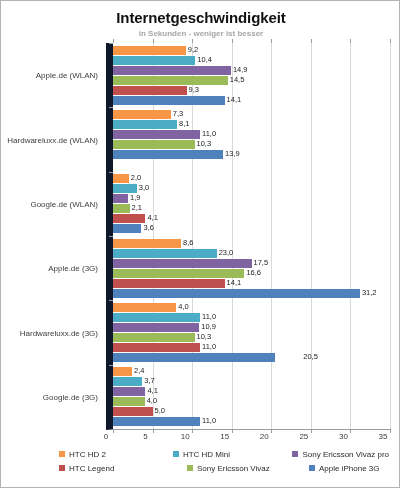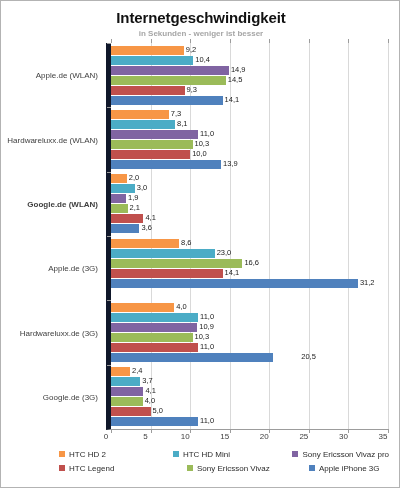--- a/index.html
+++ b/index.html
@@ -43,21 +43,21 @@
     margin-top: 1px;
   }
 
   
   #plot-area {
     position: absolute;
     left: 105px;
     top: 42px;
     width: 277px;
     height: 386px;
-    border-left: 5px solid #0f172a;
+    border-left: 7px solid #0f172a;
     border-bottom: 1px solid #9c9c9c;
     box-sizing: content-box;
   }
   .gridline {
     position: absolute;
     top: 0;
     bottom: 0;
     width: 1px;
     background: #d9d9d9;
   }
@@ -173,21 +173,21 @@
 <div id="chart-frame">
 
   <div id="title-block">
     <div id="chart-title">Internetgeschwindigkeit</div>
     <div id="chart-subtitle">in Sekunden - weniger ist besser</div>
   </div>
 
   <div id="cat-labels">
       <div class="cat-label-item" style="top: 32.1667px;">Apple.de (WLAN)</div>
       <div class="cat-label-item" style="top: 96.5px;">Hardwareluxx.de (WLAN)</div>
-      <div class="cat-label-item" style="top: 160.833px; font-weight: bold;">Google.de (WLAN)</div>
+      <div class="cat-label-item" style="top: 160.833px;">Google.de (WLAN)</div>
       <div class="cat-label-item" style="top: 225.167px;">Apple.de (3G)</div>
       <div class="cat-label-item" style="top: 289.5px;">Hardwareluxx.de (3G)</div>
       <div class="cat-label-item" style="top: 353.833px;">Google.de (3G)</div>
     </div>
 
   <div id="plot-area">
       <div class="tick-mark top" style="left: 0px;"></div>
       <div class="tick-mark bottom" style="left: 0px;"></div>
       <div class="gridline" style="left: 39.5714px;"></div>
       <div class="tick-mark top" style="left: 39.5714px;"></div>
@@ -248,24 +248,20 @@
         </div>
         <div class="bar-row">
           <div class="bar" title="Sony Ericsson Vivaz pro: 11,0" style="width: 87.0571px; background: rgb(128, 100, 162);"></div>
           <div class="bar-label" style="left: 87.0571px;">11,0</div>
         </div>
         <div class="bar-row">
           <div class="bar" title="Sony Ericsson Vivaz: 10,3" style="width: 81.5171px; background: rgb(155, 187, 89);"></div>
           <div class="bar-label" style="left: 81.5171px;">10,3</div>
         </div>
         <div class="bar-row">
-          <div class="bar" title="HTC Legend: 10,0" style="width: 79.1429px; background: rgb(192, 80, 77);"></div>
-          <div class="bar-label" style="left: 79.1429px;">10,0</div>
-        </div>
-        <div class="bar-row">
           <div class="bar" title="Apple iPhone 3G: 13,9" style="width: 110.009px; background: rgb(79, 129, 189);"></div>
           <div class="bar-label" style="left: 110.009px;">13,9</div>
         </div>
       </div>
       <div class="cat-tick" style="top: 64.3333px;"></div>
       <div class="bar-group" style="top: 131.333px; height: 59px;">
         <div class="bar-row">
           <div class="bar" title="HTC HD 2: 2,0" style="width: 15.8286px; background: rgb(247, 150, 70);"></div>
           <div class="bar-label" style="left: 15.8286px;">2,0</div>
         </div>
@@ -292,20 +288,24 @@
       </div>
       <div class="cat-tick" style="top: 128.667px;"></div>
       <div class="bar-group" style="top: 195.667px; height: 59px;">
         <div class="bar-row">
           <div class="bar" title="HTC HD 2: 8,6" style="width: 68.0629px; background: rgb(247, 150, 70);"></div>
           <div class="bar-label" style="left: 68.0629px;">8,6</div>
         </div>
         <div class="bar-row">
           <div class="bar" title="HTC HD Mini: 13,1" style="width: 103.677px; background: rgb(75, 172, 198);"></div>
           <div class="bar-label" style="left: 103.677px;">23,0</div>
+        </div>
+        <div class="bar-row">
+          <div class="bar" title="Sony Ericsson Vivaz pro: 17,5" style="width: 138.5px; background: rgb(128, 100, 162);"></div>
+          <div class="bar-label" style="left: 138.5px;">17,5</div>
         </div>
         <div class="bar-row">
           <div class="bar" title="Sony Ericsson Vivaz: 16,6" style="width: 131.377px; background: rgb(155, 187, 89);"></div>
           <div class="bar-label" style="left: 131.377px;">16,6</div>
         </div>
         <div class="bar-row">
           <div class="bar" title="HTC Legend: 14,1" style="width: 111.591px; background: rgb(192, 80, 77);"></div>
           <div class="bar-label" style="left: 111.591px;">14,1</div>
         </div>
         <div class="bar-row">

